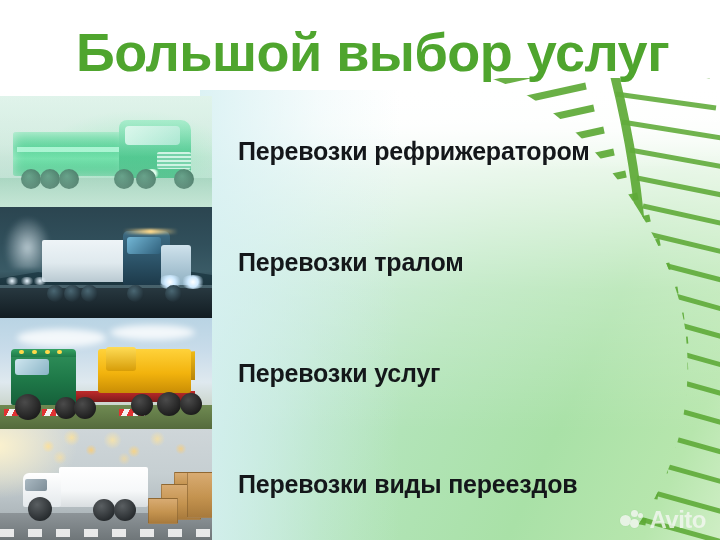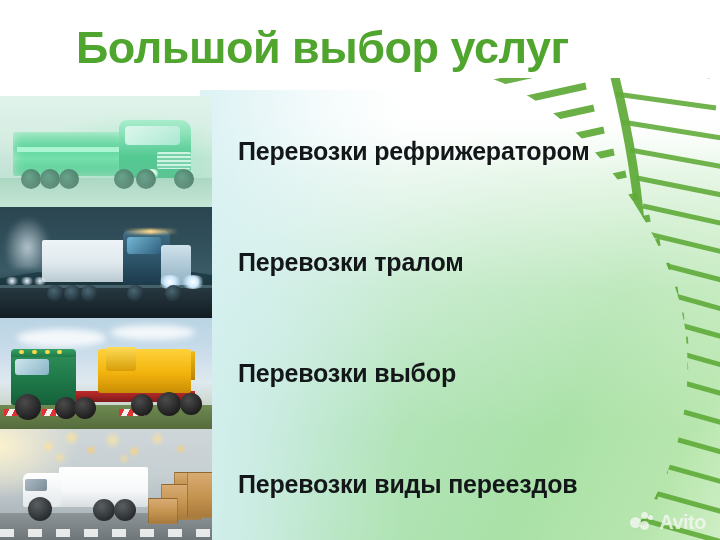--- a/index.html
+++ b/index.html
@@ -68,21 +68,21 @@
     overflow: hidden;
     opacity: 0.95;
   }
   .tread-svg { display: block; }
 
   
   .title {
     position: absolute;
     left: 76px;
     top: 24px;
-    font-size: 45px;
+    font-size: 54px;
     font-weight: bold;
     letter-spacing: -0.5px;
     color: #4fa52e;
     white-space: nowrap;
     line-height: 1.05;
   }
 
   
   .photo-strip {
     position: absolute;
@@ -411,21 +411,21 @@
     display: block;
     border-radius: 50%;
     background: #f3f7f1;
     box-shadow: 0 0 2px rgba(0,0,0,0.08);
   }
   .avito-dots i.d1 { left: 0;    top: 5px;  width: 11px; height: 11px; }
   .avito-dots i.d2 { left: 11px; top: 0;    width: 7px;  height: 7px; }
   .avito-dots i.d3 { left: 10px; top: 9px;  width: 9px;  height: 9px; }
   .avito-dots i.d4 { left: 18px; top: 3px;  width: 5px;  height: 5px; }
   .avito-word {
-    font-size: 20px;
+    font-size: 24px;
     font-weight: bold;
     color: #f3f7f1;
     letter-spacing: -0.5px;
     line-height: 1;
   }
 </style>
 </head>
 <body>
 
 <div id="poster">
@@ -613,21 +613,21 @@
         <div class="carton b2"></div>
         <div class="carton b3"></div>
       </div>
     </div>
 
   </div>
 
   <div class="services">
     <div class="service-item">Перевозки рефрижератором</div>
     <div class="service-item">Перевозки тралом</div>
-    <div class="service-item">Перевозки выбор</div>
+    <div class="service-item">Перевозки услуг</div>
     <div class="service-item">Перевозки виды переездов</div>
   </div>
 
   <div class="avito">
     <span class="avito-dots">
       <i class="d1"></i>
       <i class="d2"></i>
       <i class="d3"></i>
       <i class="d4"></i>
     </span>

